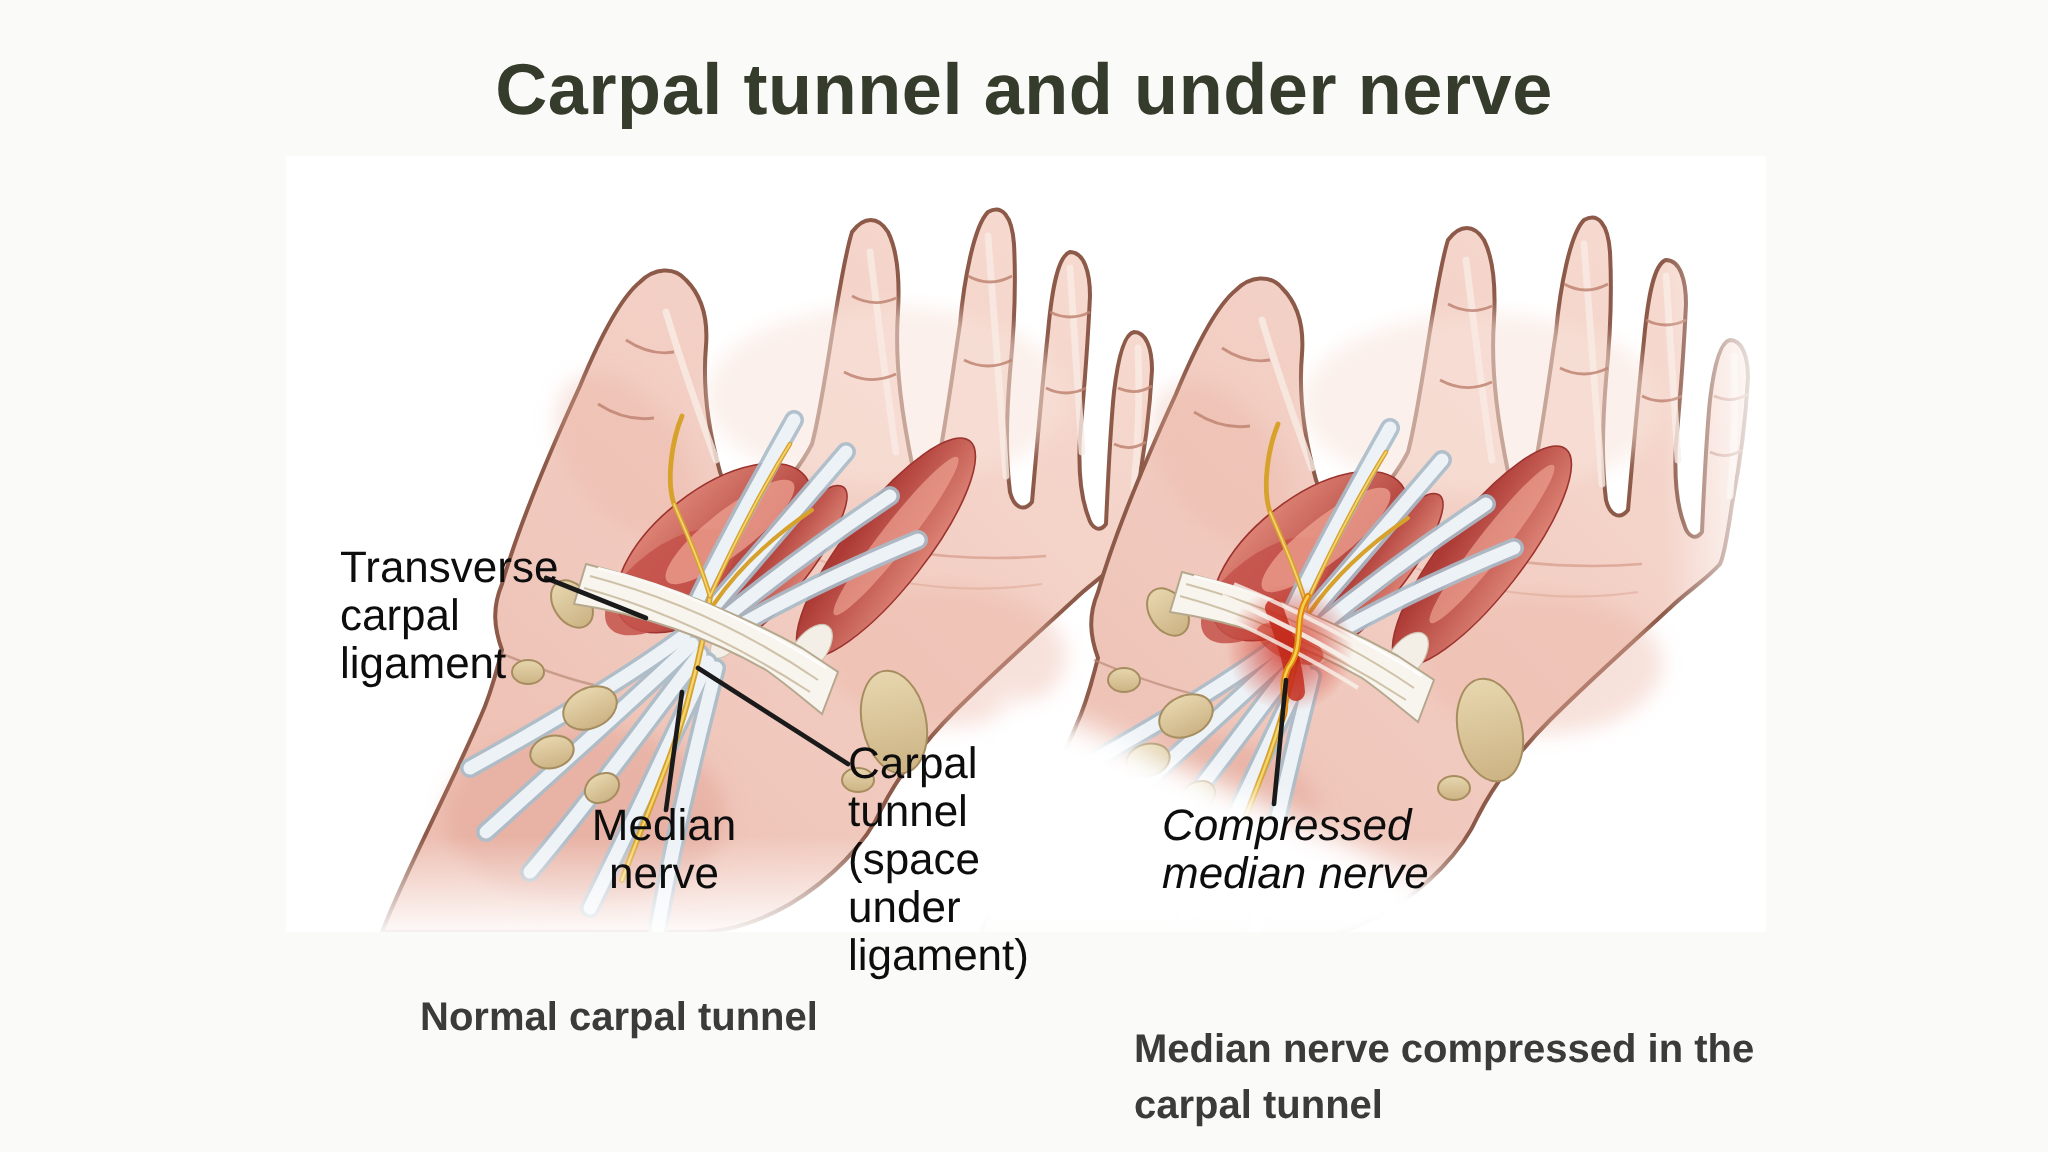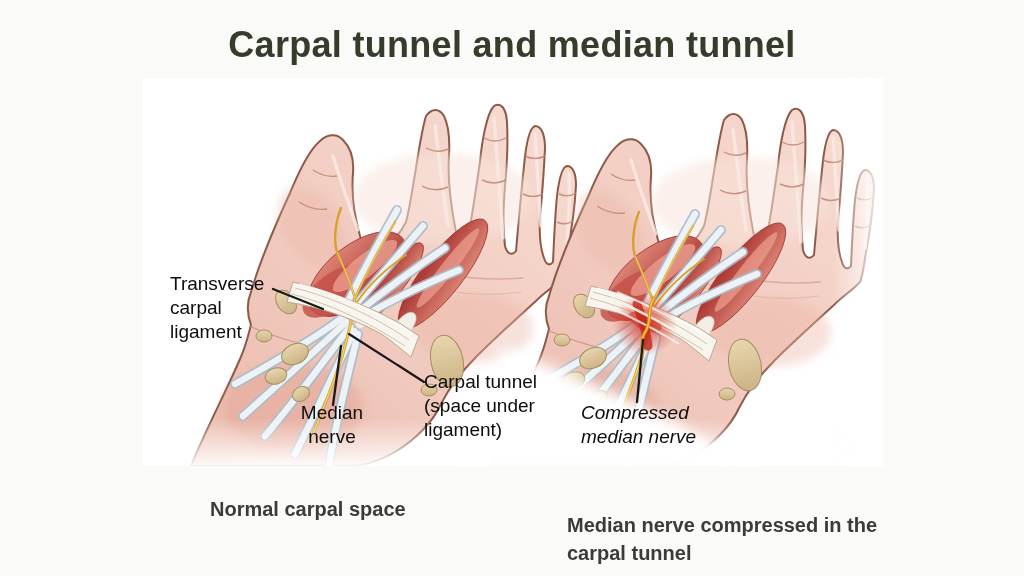--- a/index.html
+++ b/index.html
@@ -16,39 +16,39 @@
     font-size:36px;font-weight:bold;letter-spacing:.3px;
     color:#363c2b;
   }
   .panel{
     position:absolute;left:143px;top:78px;width:740px;height:388px;
     background:#ffffff;overflow:hidden;
   }
   .panel svg{position:absolute;left:0;top:0;}
   .lbl{
     position:absolute;
-    font-size:19px;line-height:24px;color:#0d0d0d;
+    font-size:22px;line-height:24px;color:#0d0d0d;
   }
   .lbl-transverse{left:170px;top:272px;width:106px;}
   .lbl-median{left:282px;top:401px;width:100px;text-align:center;}
   .lbl-tunnel{left:424px;top:370px;width:128px;}
   .lbl-compressed{left:581px;top:401px;width:138px;font-style:italic;}
   .caption{
     position:absolute;
     font-size:20px;line-height:28px;font-weight:bold;color:#3b3b38;
   }
   .caption-left{left:210px;top:495px;width:260px;}
   .caption-right{left:567px;top:511px;width:318px;}
 </style>
 </head>
 <body>
 
 <div class="stage">
 
-  <div class="title">Carpal tunnel and median tunnel</div>
+  <div class="title">Carpal tunnel and under nerve</div>
 
   <div class="panel">
     <svg width="740" height="388" viewBox="0 0 740 388">
       <defs>
         <linearGradient id="skinG" x1="1" y1="0" x2="0" y2="1">
           <stop offset="0" stop-color="#f7dcd2"></stop>
           <stop offset="0.55" stop-color="#f1cabf"></stop>
           <stop offset="1" stop-color="#ecbcae"></stop>
         </linearGradient>
         <linearGradient id="muscG" x1="0" y1="0" x2="0.3" y2="1">
@@ -233,16 +233,16 @@
         <line x1="494" y1="324" x2="500" y2="262"></line>
       </g>
     </svg>
   </div>
 
   <div class="lbl lbl-transverse">Transverse carpal ligament</div>
   <div class="lbl lbl-median">Median nerve</div>
   <div class="lbl lbl-tunnel">Carpal tunnel (space under ligament)</div>
   <div class="lbl lbl-compressed">Compressed median nerve</div>
 
-  <div class="caption caption-left">Normal carpal space</div>
+  <div class="caption caption-left">Normal carpal tunnel</div>
   <div class="caption caption-right">Median nerve compressed in the carpal tunnel</div>
 
 </div>
 
 </body></html>

